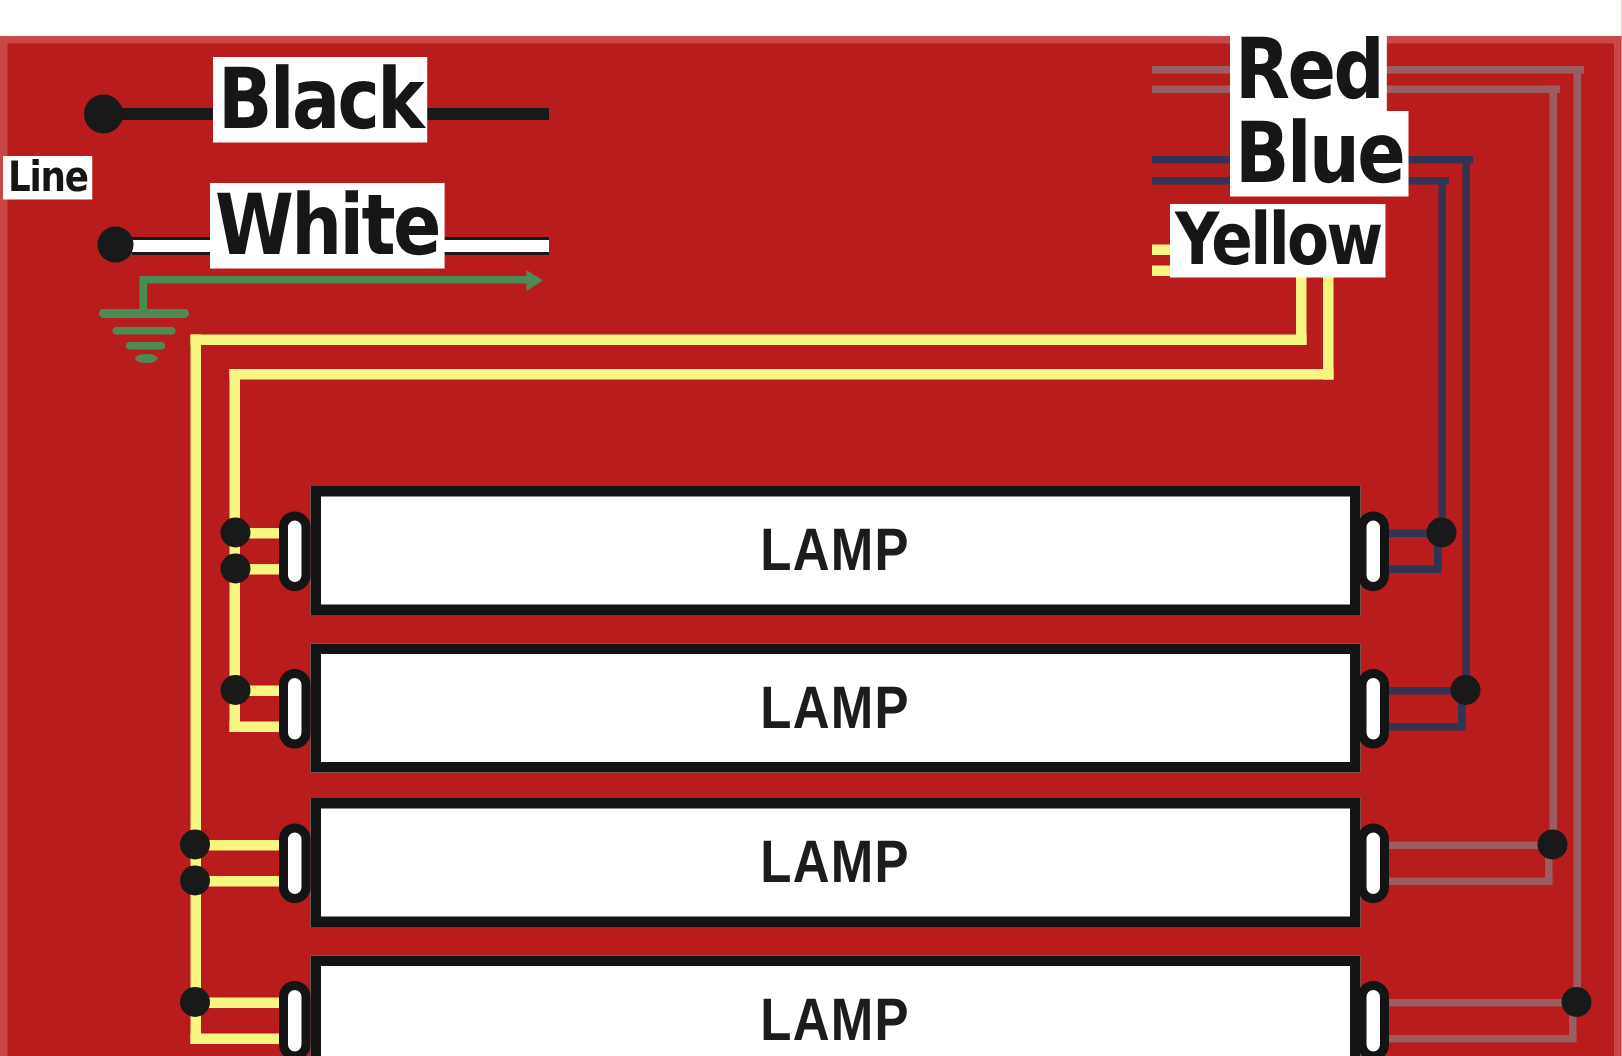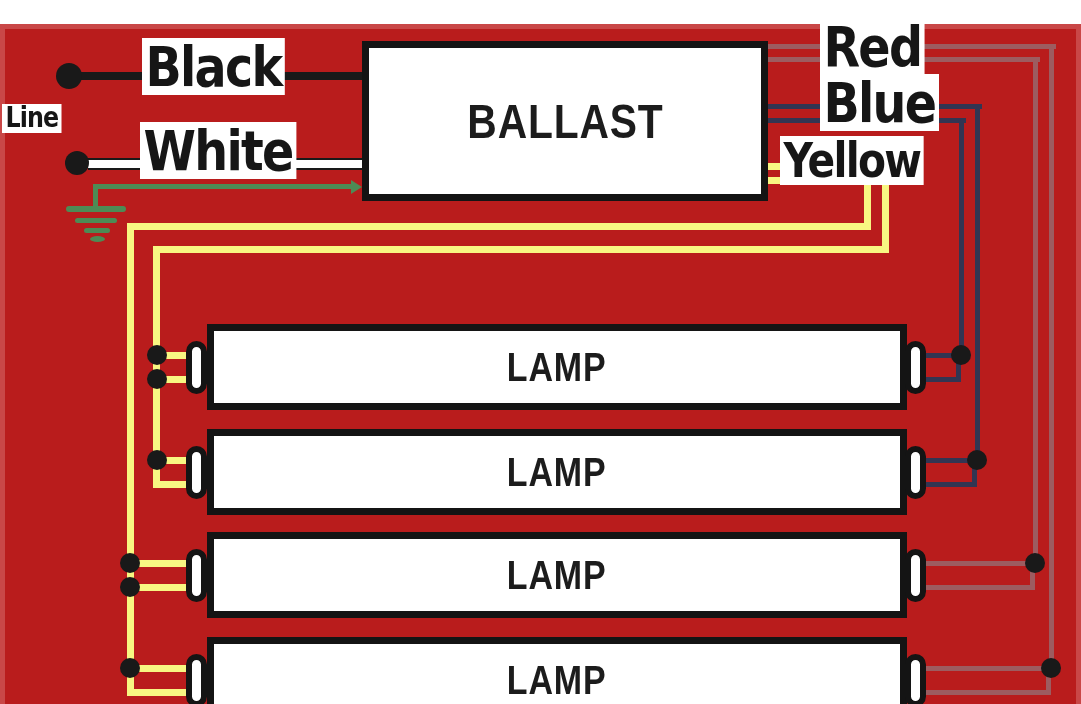--- a/index.html
+++ b/index.html
@@ -81,23 +81,20 @@
   <div class="seg w-green" style="left:95px;top:160px;width:258px;height:5px;"></div>
   <div class="arrow-right" style="left:351px;top:156px;"></div>
   <div class="seg w-green" style="left:93px;top:160px;width:5px;height:25px;"></div>
   <div>
     <div class="gnd" style="left:66px;top:182px;width:60px;height:6px;"></div>
     <div class="gnd" style="left:75px;top:194px;width:42px;height:5px;"></div>
     <div class="gnd" style="left:84px;top:204px;width:26px;height:5px;"></div>
     <div class="gnd" style="left:90px;top:212px;width:15px;height:6px;border-radius:50%;"></div>
   </div>
 
-  <div id="ballast-box" class="comp-box" style="left:362px;top:17px;width:406px;height:160px;">
-    <span class="box-title">BALLAST</span>
-  </div>
 
   <div class="seg w-red" style="left:768px;top:20px;width:288px;height:5px;"></div>
   <div class="seg w-red" style="left:1049px;top:20px;width:5px;height:628px;"></div>
   <div class="seg w-red" style="left:768px;top:33px;width:272px;height:5px;"></div>
   <div class="seg w-red" style="left:1033px;top:33px;width:5px;height:510px;"></div>
   <div class="lbl lbl-big" style="left:820px;top:-6px;">Red</div>
 
   <div class="seg w-blue" style="left:768px;top:80px;width:214px;height:5px;"></div>
   <div class="seg w-blue" style="left:975px;top:80px;width:5px;height:360px;"></div>
   <div class="seg w-blue" style="left:768px;top:94px;width:198px;height:5px;"></div>

